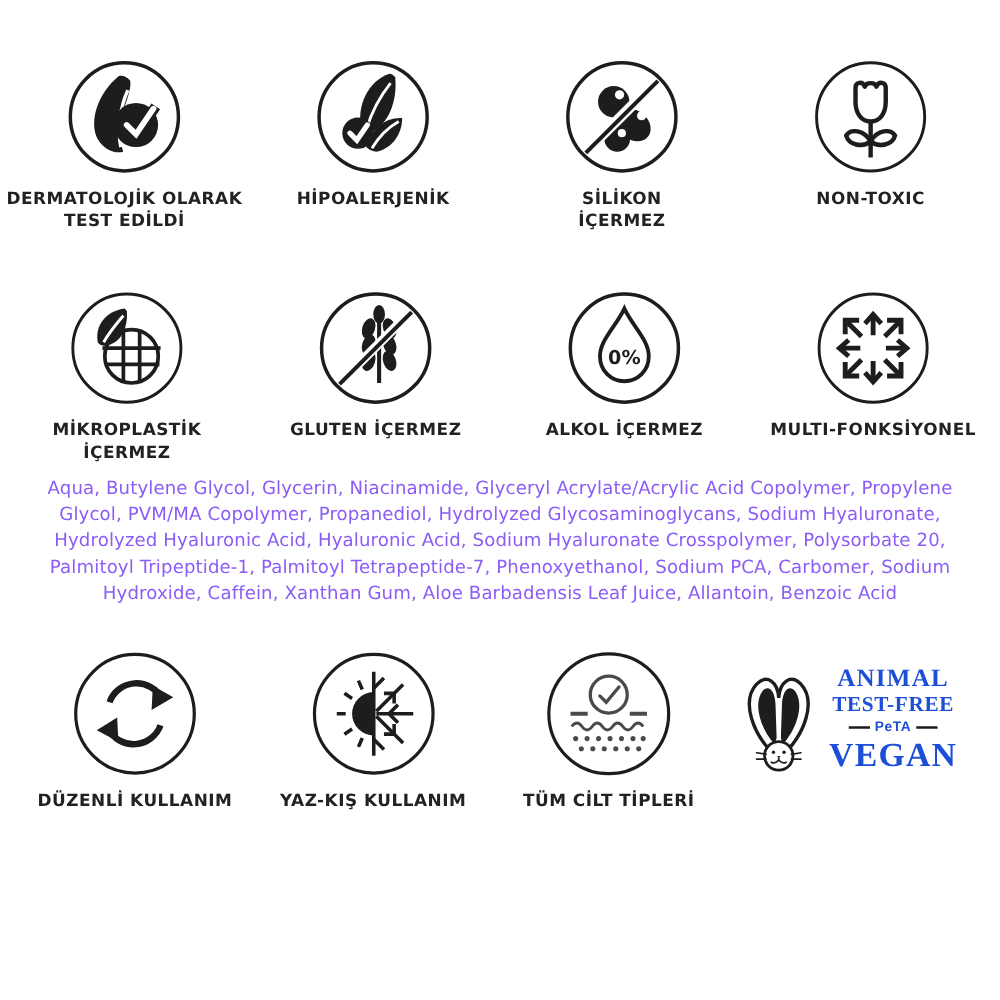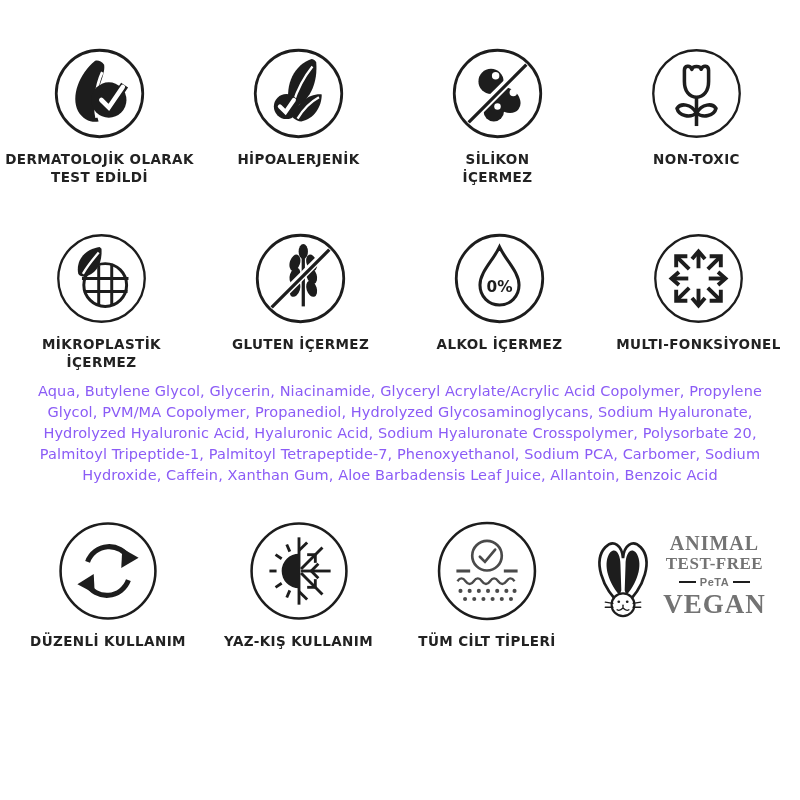--- a/index.html
+++ b/index.html
@@ -31,21 +31,21 @@
     letter-spacing:0.3px; color:#1d1d1d;
   }
   .ingredients-text {
     width:748px; margin:10px auto 0; text-align:center; font-size:14.5px;
     line-height:1.45; color:#8b5cf6; letter-spacing:0.1px;
   }
 
   .peta-logo { display:flex; align-items:center; margin-top:2px; }
   .peta-bunny { width:76px; height:108px; display:block; }
   .peta-text { display:flex; flex-direction:column; align-items:center; margin-left:2px;
-               font-family:"Liberation Serif", serif; color:#737373; }
+               font-family:"Liberation Serif", serif; color:#1d4ed8; }
   .peta-animal  { font-weight:bold; font-size:20px; letter-spacing:1px; line-height:1.05; }
   .peta-testfree{ font-weight:bold; font-size:17px; letter-spacing:0.5px; line-height:1.15; }
   .peta-mid { display:flex; align-items:center; margin:2px 0; }
   .peta-rule { display:inline-block; width:17px; height:2px; background:#1d1d1d; margin:0 4px; }
   .peta-brand { font-family:"Liberation Sans", sans-serif; font-weight:bold;
                 font-size:11px; letter-spacing:0.5px; }
   .peta-vegan { font-weight:bold; font-size:27px; letter-spacing:1px; line-height:1.1; }
 
   svg text.droplet-value { font-family:"DejaVu Sans", sans-serif; font-weight:bold; }
 </style>

